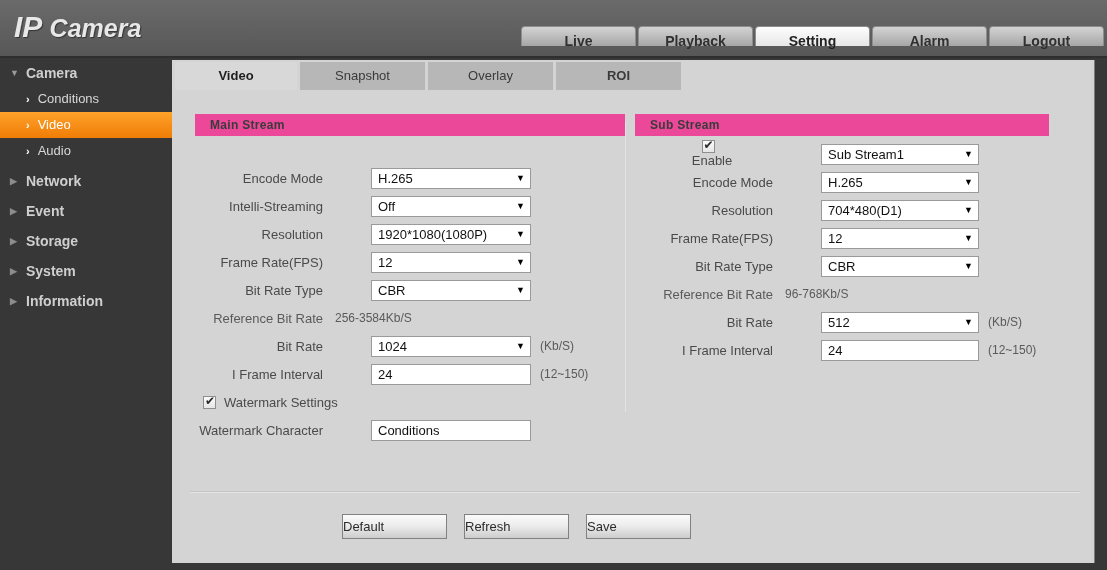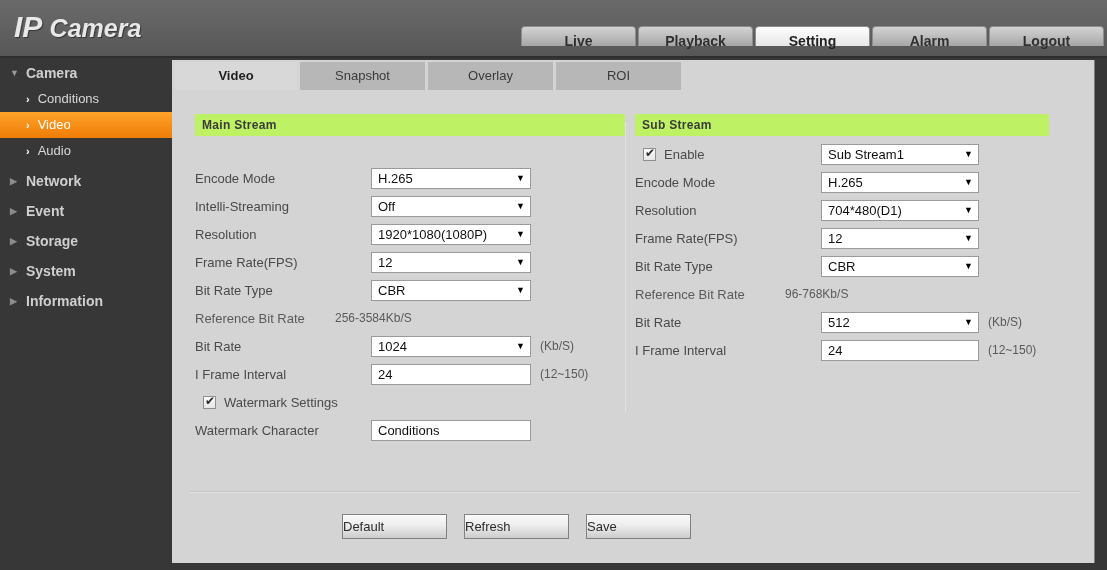--- a/index.html
+++ b/index.html
@@ -81,46 +81,46 @@
   .ctab {
     height: 28px; line-height: 28px; text-align: center;
     font-size: 13px; color: #3a3a3a;
     background: #b7b7b7;
     cursor: pointer;
   }
   .ctab.active { background: #d8d8d8; color: #1f1f1f; font-weight: bold; }
   .ctab.w1 { width: 122px; }
   .ctab.w2 { width: 125px; }
   .ctab.w3 { width: 125px; }
-  .ctab.w4 { width: 125px; }
+  .ctab.w4 { width: 125px; font-weight: bold; }
 
   #tabpage {
     position: absolute; left: 10px; top: 32px; width: 908px; height: 468px;
     background: #d4d4d4;
   }
 
   
   .col-main { position: absolute; left: 13px; top: 22px; width: 430px; }
   .col-sub  { position: absolute; left: 453px; top: 22px; width: 414px; }
   #vdivider {
     position: absolute; left: 443px; top: 30px; width: 1px; height: 290px;
     background: #c2c2c2; border-right: 1px solid #e2e2e2;
   }
 
   .panel-head {
     height: 22px; line-height: 22px;
-    background: #bef264;
+    background: #ec4899;
     font-size: 12px; font-weight: bold; color: #3b3b3b;
-    padding-left: 7px; letter-spacing: .3px;
+    padding-left: 15px; letter-spacing: .3px;
   }
 
   .rows { margin-top: 28px; }
   .row { display: flex; align-items: center; height: 28px; }
   .row .lbl {
-    width: 140px; padding-right: 12px;
+    width: 140px; text-align: right; padding-right: 12px;
     font-size: 13px; color: #4a4a4a;
   }
   .col-sub .row .lbl { width: 150px; }
   .row .lbl.plain { color: #5a5a5a; }
 
   
   .chkline { display: flex; align-items: center; height: 28px; }
 
   .cbox {
     width: 13px; height: 13px; flex: 0 0 13px;
@@ -327,21 +327,21 @@
 
       </div>
     </div>
 
     <div class="col-sub">
       <div class="panel-head">Sub Stream</div>
 
       <div class="rows" style="margin-top:4px;">
 
         <div class="row">
-          <div class="lbl" style="display:flex;align-items:center;justify-content:flex-start;padding-left:8px;text-align:center;">
+          <div class="lbl" style="display:flex;align-items:center;justify-content:flex-start;padding-left:8px;text-align:center;flex-direction:column;">
             <span class="cbox checked"></span>
             <span class="chk-label">Enable</span>
           </div>
           <div class="fld sel">
             <span>Sub Stream1</span>
             <span class="arrow">▼</span>
           </div>
         </div>
 
         <div class="row">

